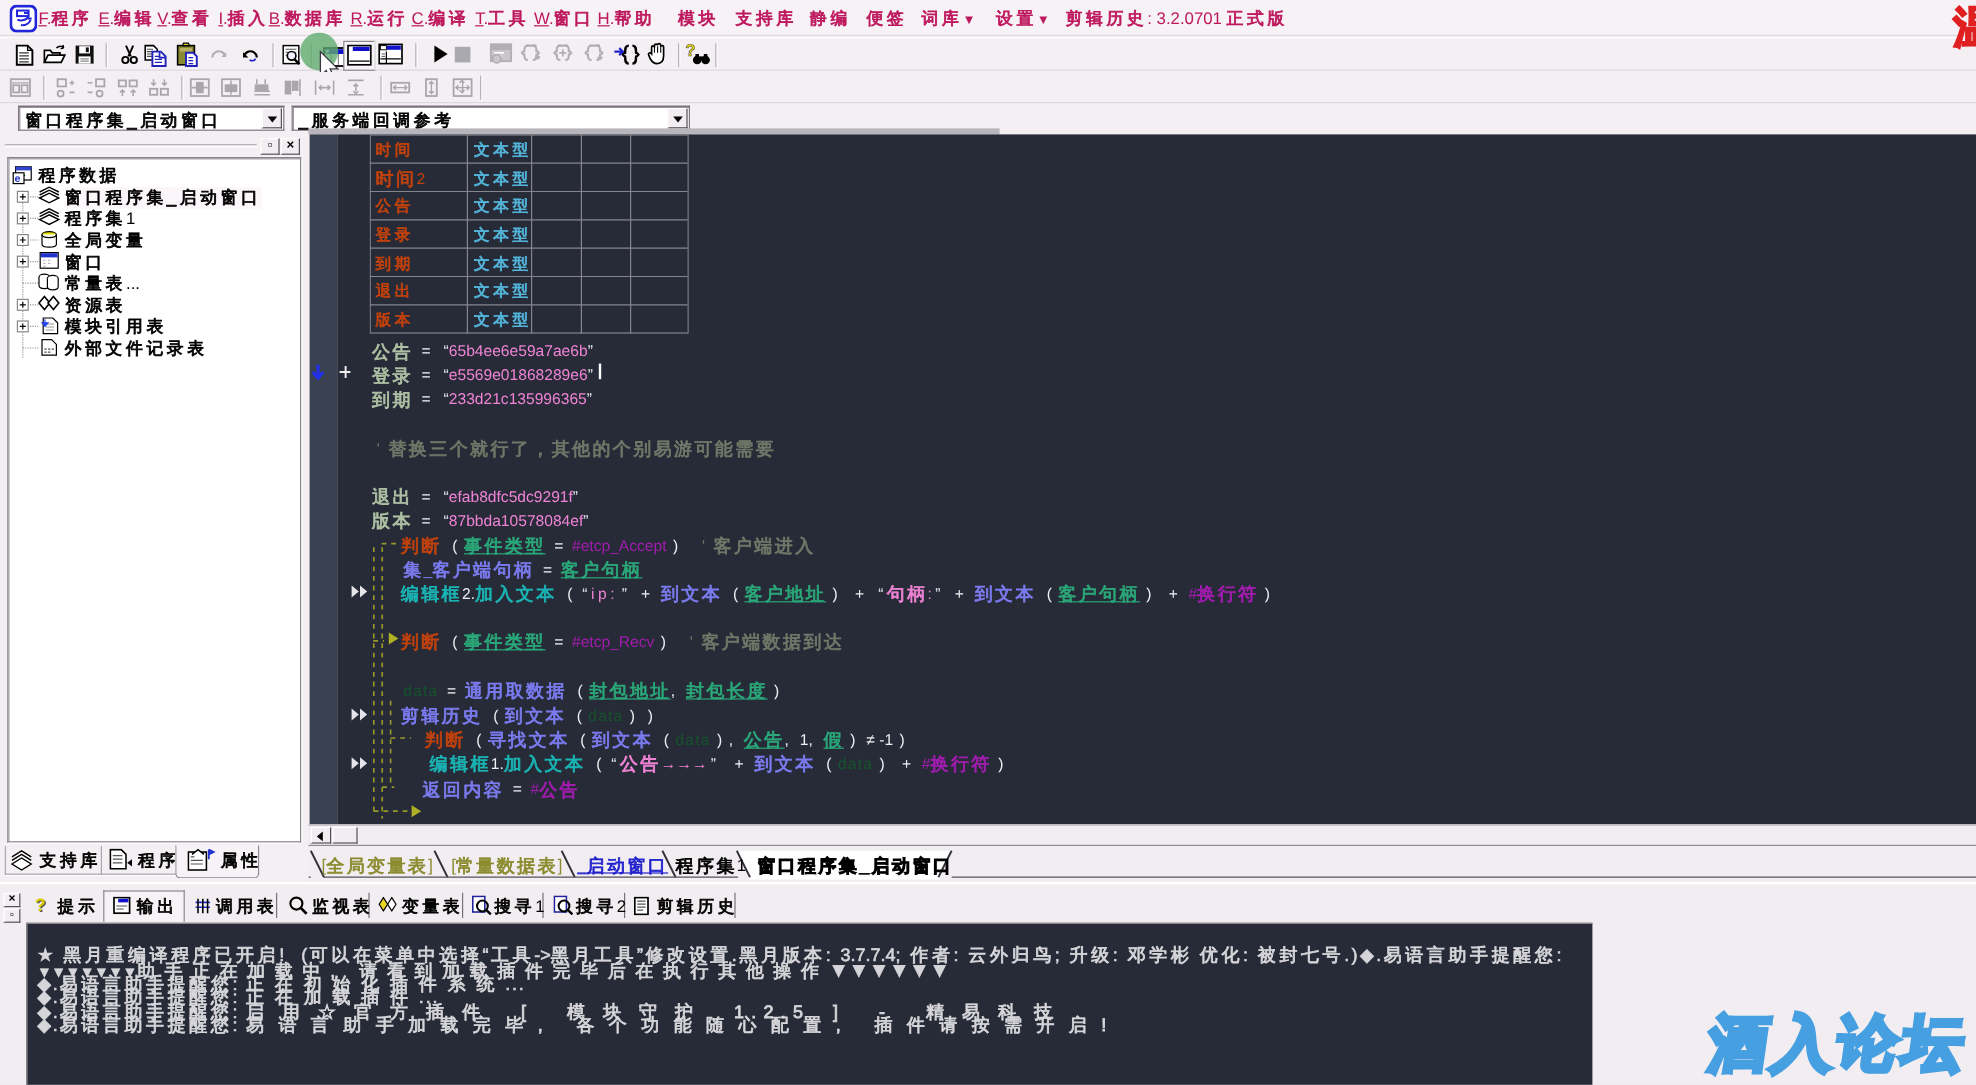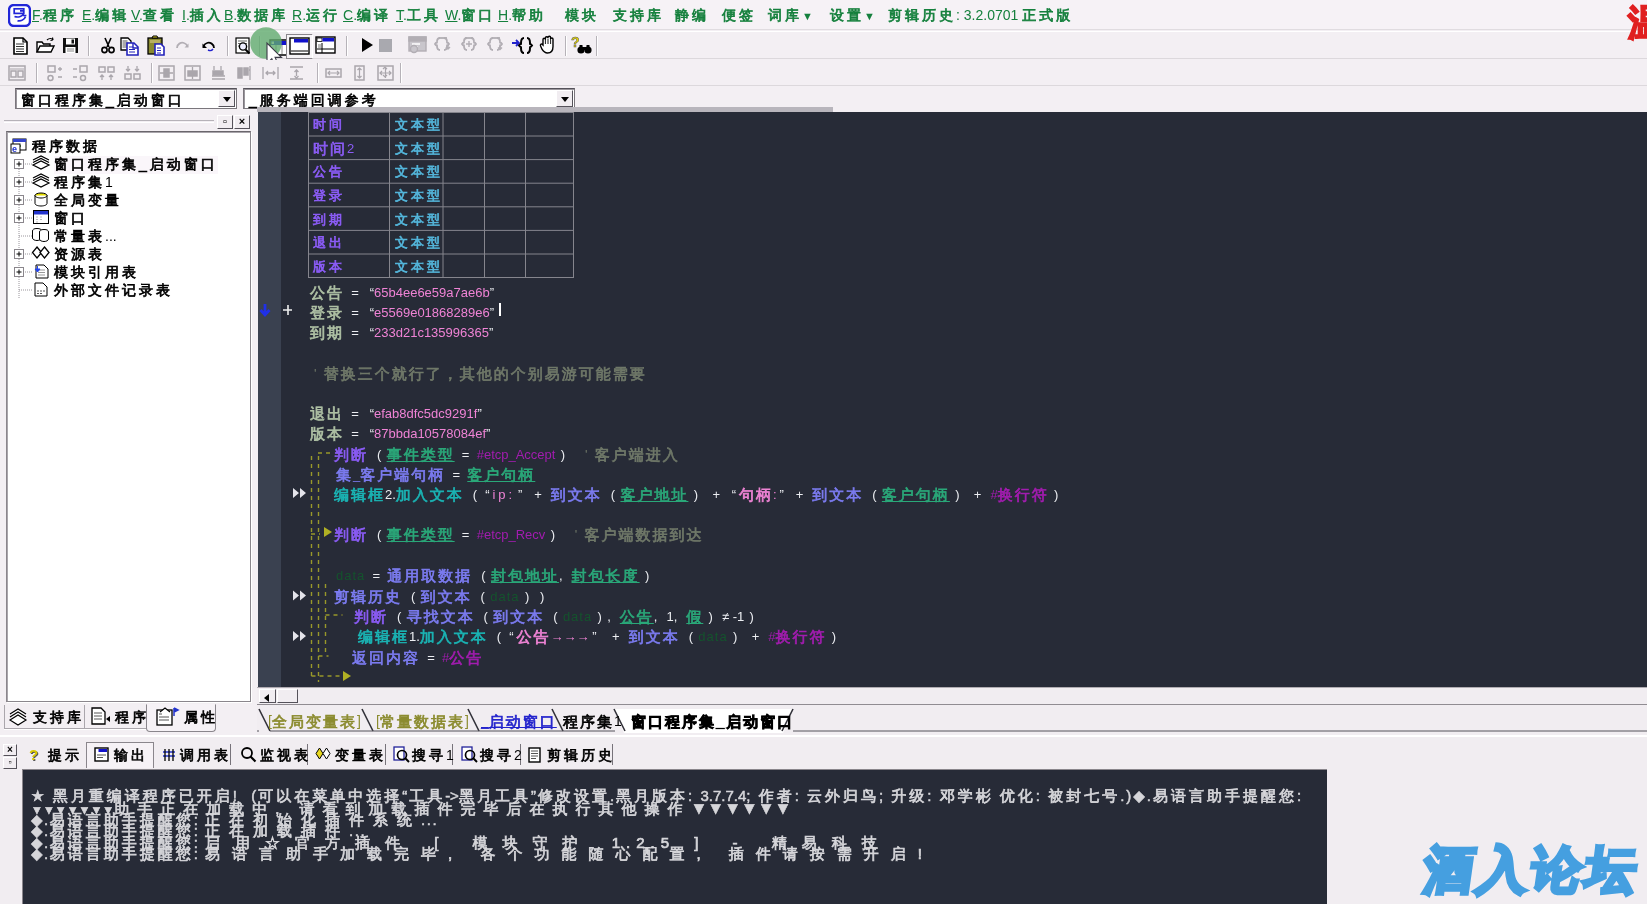--- a/index.html
+++ b/index.html
@@ -1,20 +1,20 @@
 <!DOCTYPE html>
 <html><head><meta charset="utf-8">
 <style>
 *{margin:0;padding:0;box-sizing:border-box}
 html,body{width:1647px;height:904px;overflow:hidden;background:#f3eff3;font-family:"Liberation Sans",sans-serif}
 .abs{position:absolute}
 #root{position:absolute;left:0;top:0;width:1647px;height:904px}
 
 #menubar{left:0;top:0;width:1647px;height:30px;background:#f6f2f6;border-bottom:1px solid #e0dce0}
-.mi{position:absolute;top:7px;font-size:14px;color:#15803d;white-space:nowrap}
+.mi{position:absolute;top:7px;font-size:14px;color:#be185d;white-space:nowrap}
 .mi u{text-decoration:underline}
 #tb1{left:0;top:31px;width:1647px;height:28px;background:#f3eff3;border-top:1px solid #fff;border-bottom:1px solid #dcd8dc}
 #tb2{left:0;top:60px;width:1647px;height:26px;background:#f3eff3;border-bottom:1px solid #dcd8dc}
 #crow{left:0;top:87px;width:1647px;height:24px;background:#f3eff3}
 .vsep{position:absolute;top:4px;width:2px;height:20px;border-left:1px solid #b6b2b8;border-right:1px solid #fff}
 .combo{position:absolute;top:1px;height:21px;background:#fff;border:1px solid #7a767c;border-top-color:#55525a;box-shadow:inset 1px 1px 0 #9a969c}
 .combo .tx{position:absolute;left:5px;top:3px;font-size:14px;color:#000;white-space:nowrap}
 .cbtn{position:absolute;right:1px;top:1px;width:17px;height:17px;background:#f1edf1;border:1px solid #888;border-top-color:#fff;border-left-color:#fff;border-right-color:#55525a;border-bottom-color:#55525a}
 .cbtn:after{content:"";position:absolute;left:4px;top:6px;border:4px solid transparent;border-top:5px solid #000}
 
@@ -24,21 +24,21 @@
 #tree{position:absolute;left:6px;top:20px;width:245px;height:571px;background:#fff;border:1px solid #8a868c;border-top-color:#6a666c;box-shadow:inset 1px 1px 0 #a9a5ab, 1px 1px 0 #fff}
 .trow{position:absolute;left:0;font-size:14px;color:#000;white-space:nowrap}
 .h{letter-spacing:3px;-webkit-text-stroke:0.7px currentColor}
 
 #edwrap{left:257px;top:106px;width:1390px;height:629px}
 #edtopbar{position:absolute;left:0;top:1px;width:576px;height:5px;background:#b8b5bc}
 #edmargin{position:absolute;left:1px;top:6px;width:23px;height:575px;background:#3a4150}
 #edbg{position:absolute;left:24px;top:6px;width:1366px;height:575px;background:#272b37}
 .cl{position:absolute;font-size:13px;color:#eceef2;white-space:nowrap}
 .cl .h{font-size:15px;letter-spacing:2px;vertical-align:-1px}
-.olv{color:#8b5cf6}.cyn{color:#1ab4b4}.gru{color:#2aa879;text-decoration:underline}
+.olv{color:#c2410c}.cyn{color:#1ab4b4}.gru{color:#2aa879;text-decoration:underline}
 .vio{color:#a21caf}.fnc{color:#7b7bf0}.pnk{color:#ef83d5}.sag{color:#aec0a4}.wht{color:#eceef2}
 .cmt{color:#6f7868}.dat{color:#14532d}.tbl-t{color:#53b5da}
 .fp{display:inline-block;min-width:15px;text-align:center}
 .fq{display:inline-block;min-width:10px;text-align:center}
 .fc{display:inline-block;min-width:9px}
 .pl{display:inline-block;margin:0 9px}
 .tri{font-size:14px;letter-spacing:0}
 
 #edhs{position:absolute;left:0;top:581px;width:1390px;height:17px;background:#f1edf1;border-top:1px solid #b0acb2}
 

